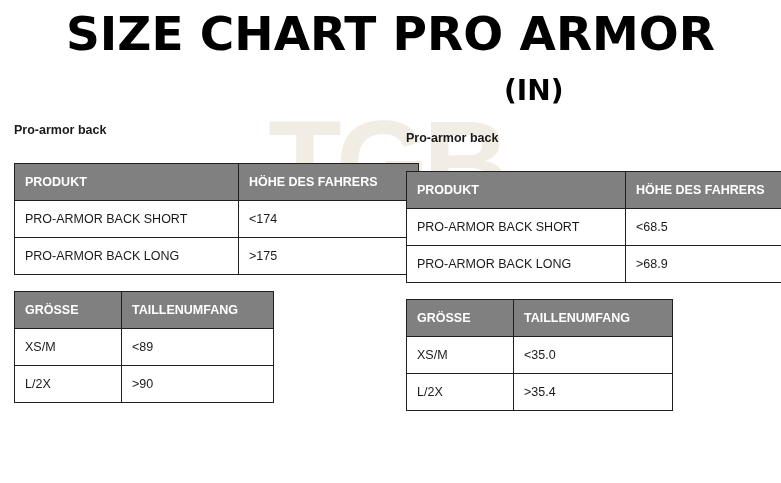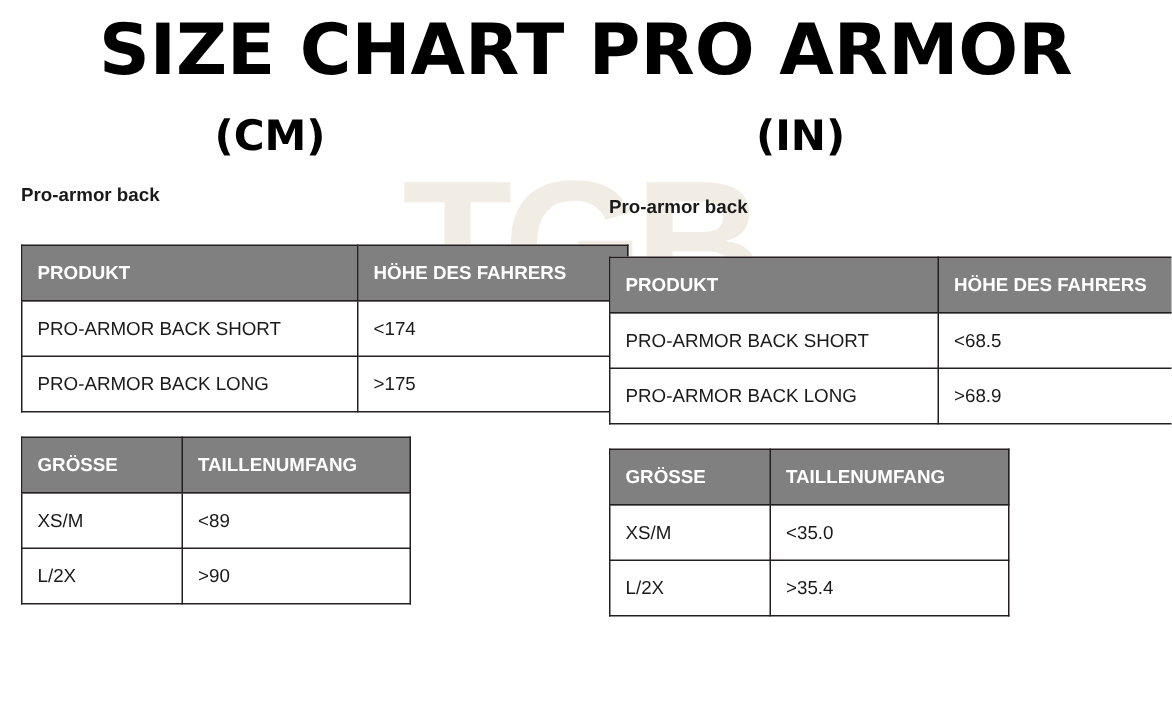--- a/index.html
+++ b/index.html
@@ -123,21 +123,20 @@
 </style>
 </head>
 <body>
 
 <div class="watermark">TGB</div>
 
 <div class="page">
 
   <div class="main-title">SIZE CHART PRO ARMOR</div>
 
-  <div class="unit-label unit-cm">(CM)</div>
   <div class="unit-label unit-in">(IN)</div>
 
   <div class="section-caption caption-left">Pro-armor back</div>
   <div class="section-caption caption-right">Pro-armor back</div>
 
   <table class="size-table" id="table-back-cm">
     <thead>
       <tr>
         <th>PRODUKT</th>
         <th>HÖHE DES FAHRERS</th>

